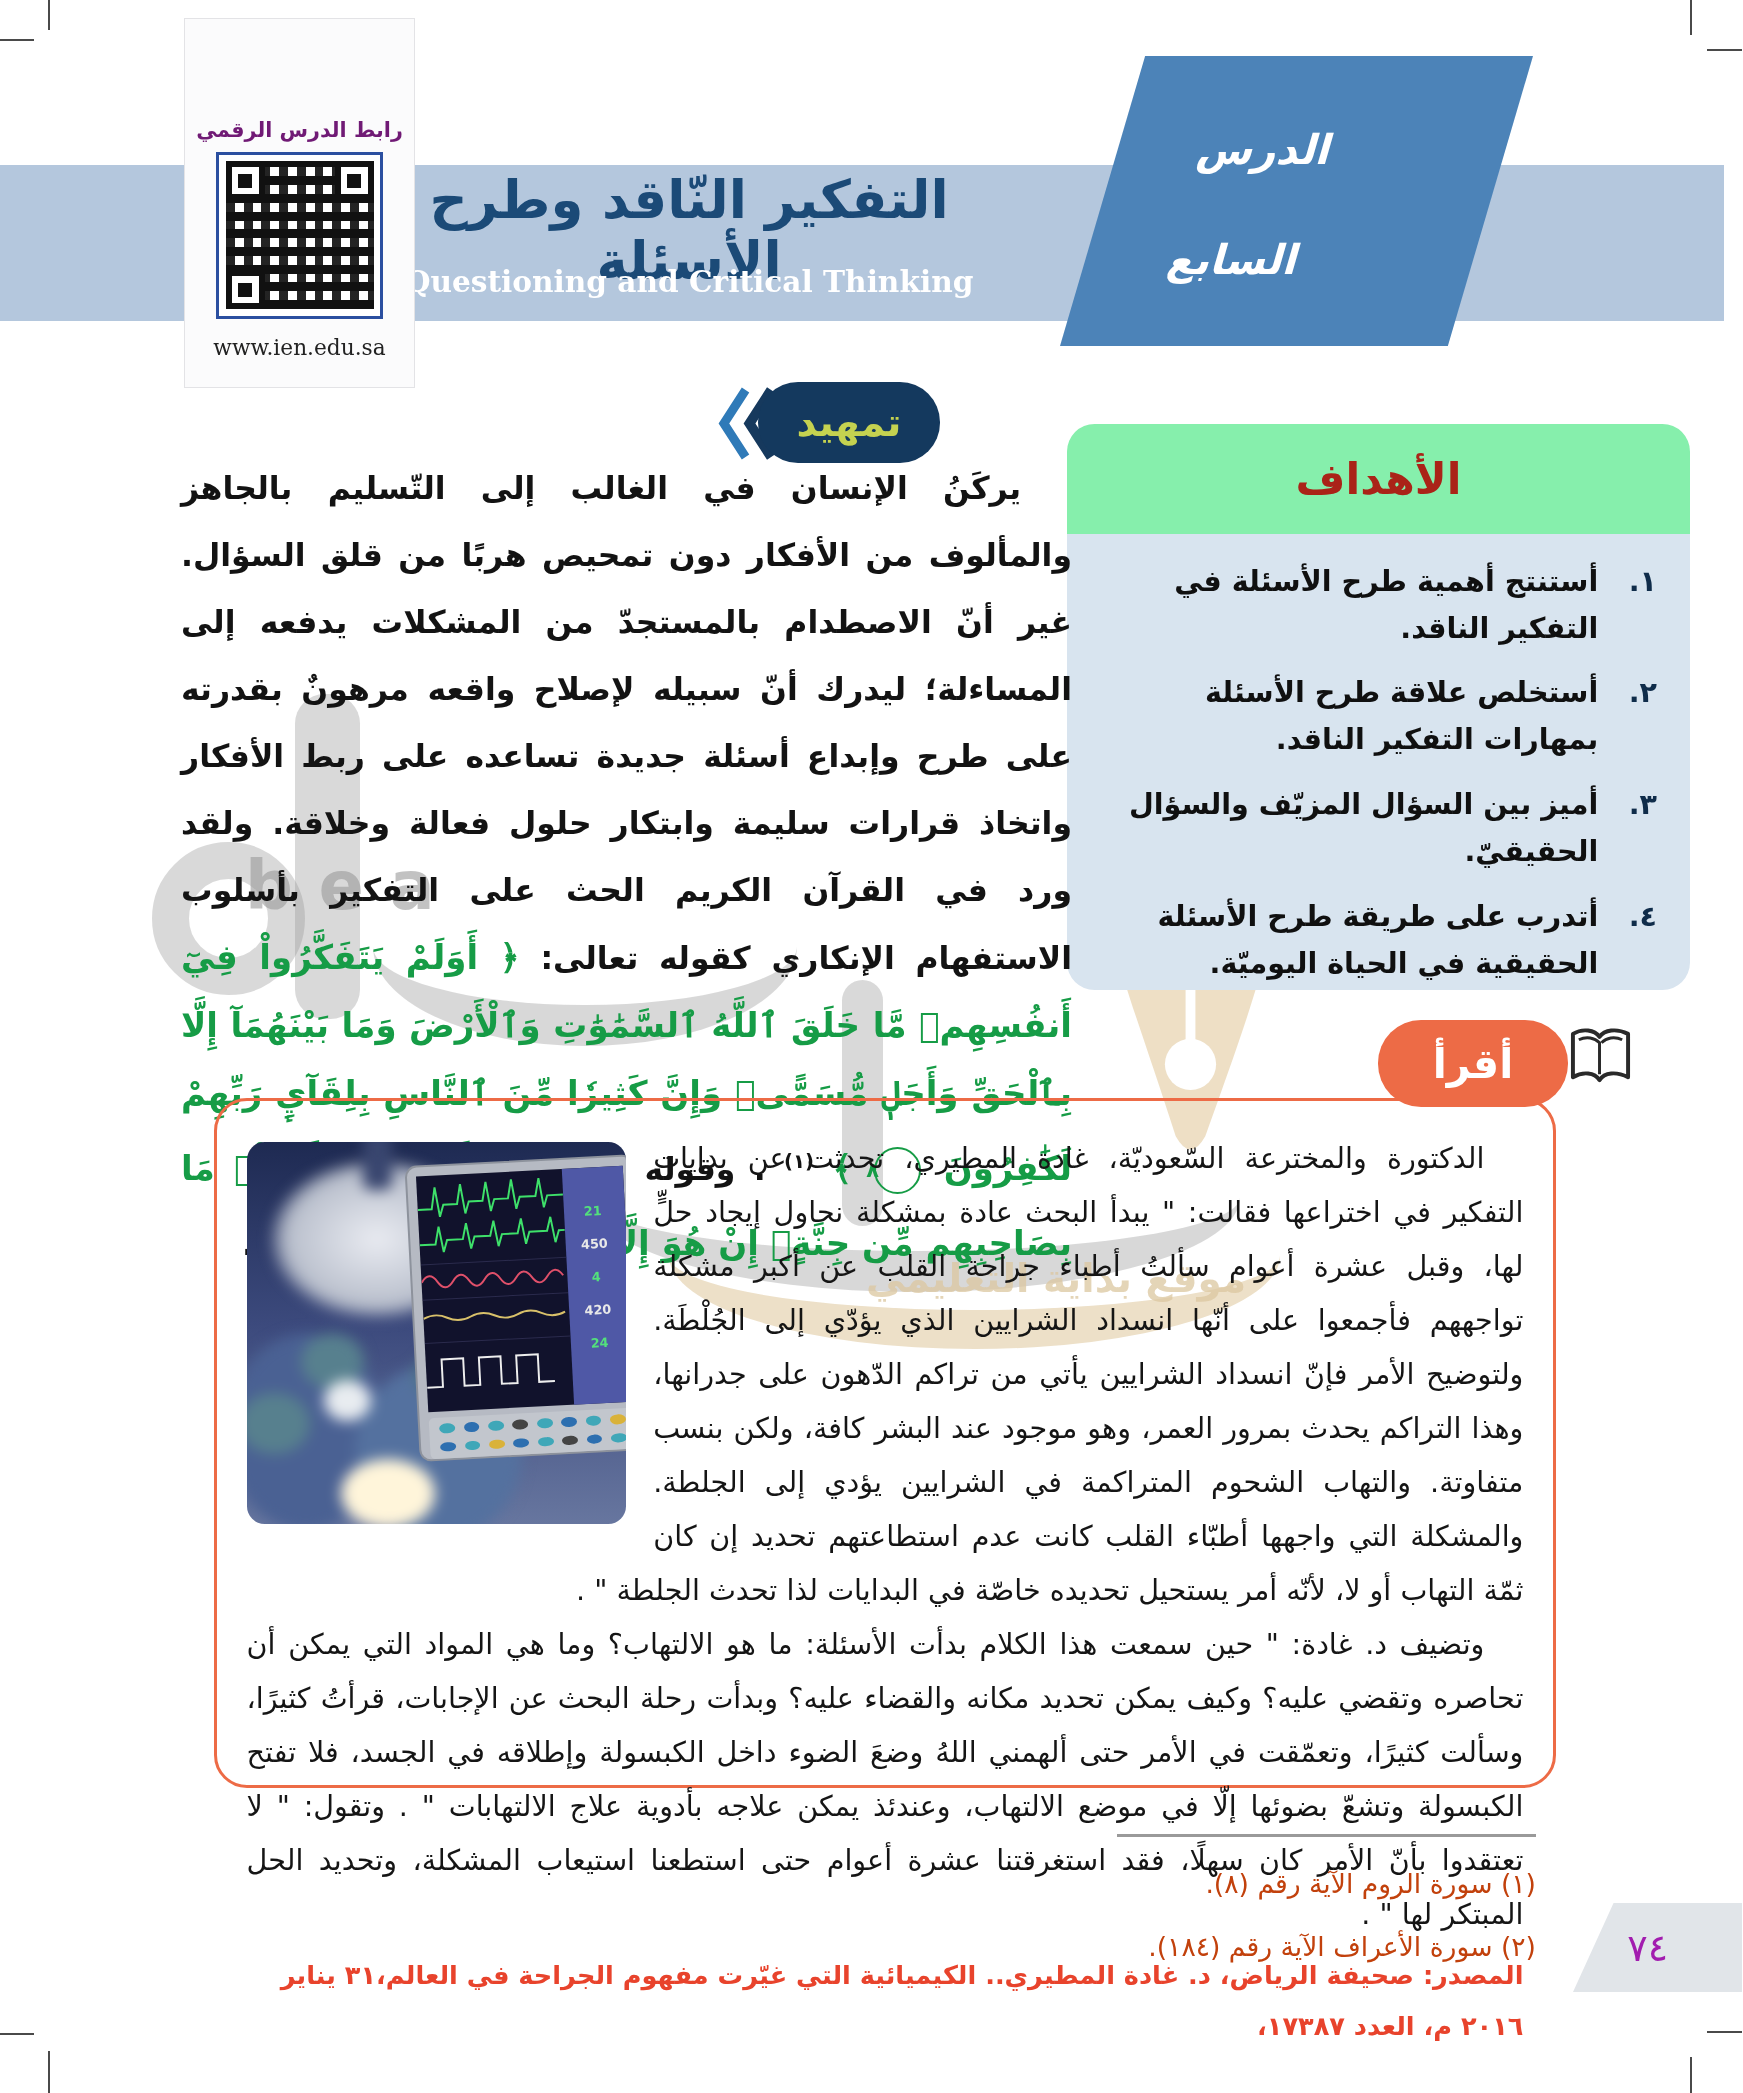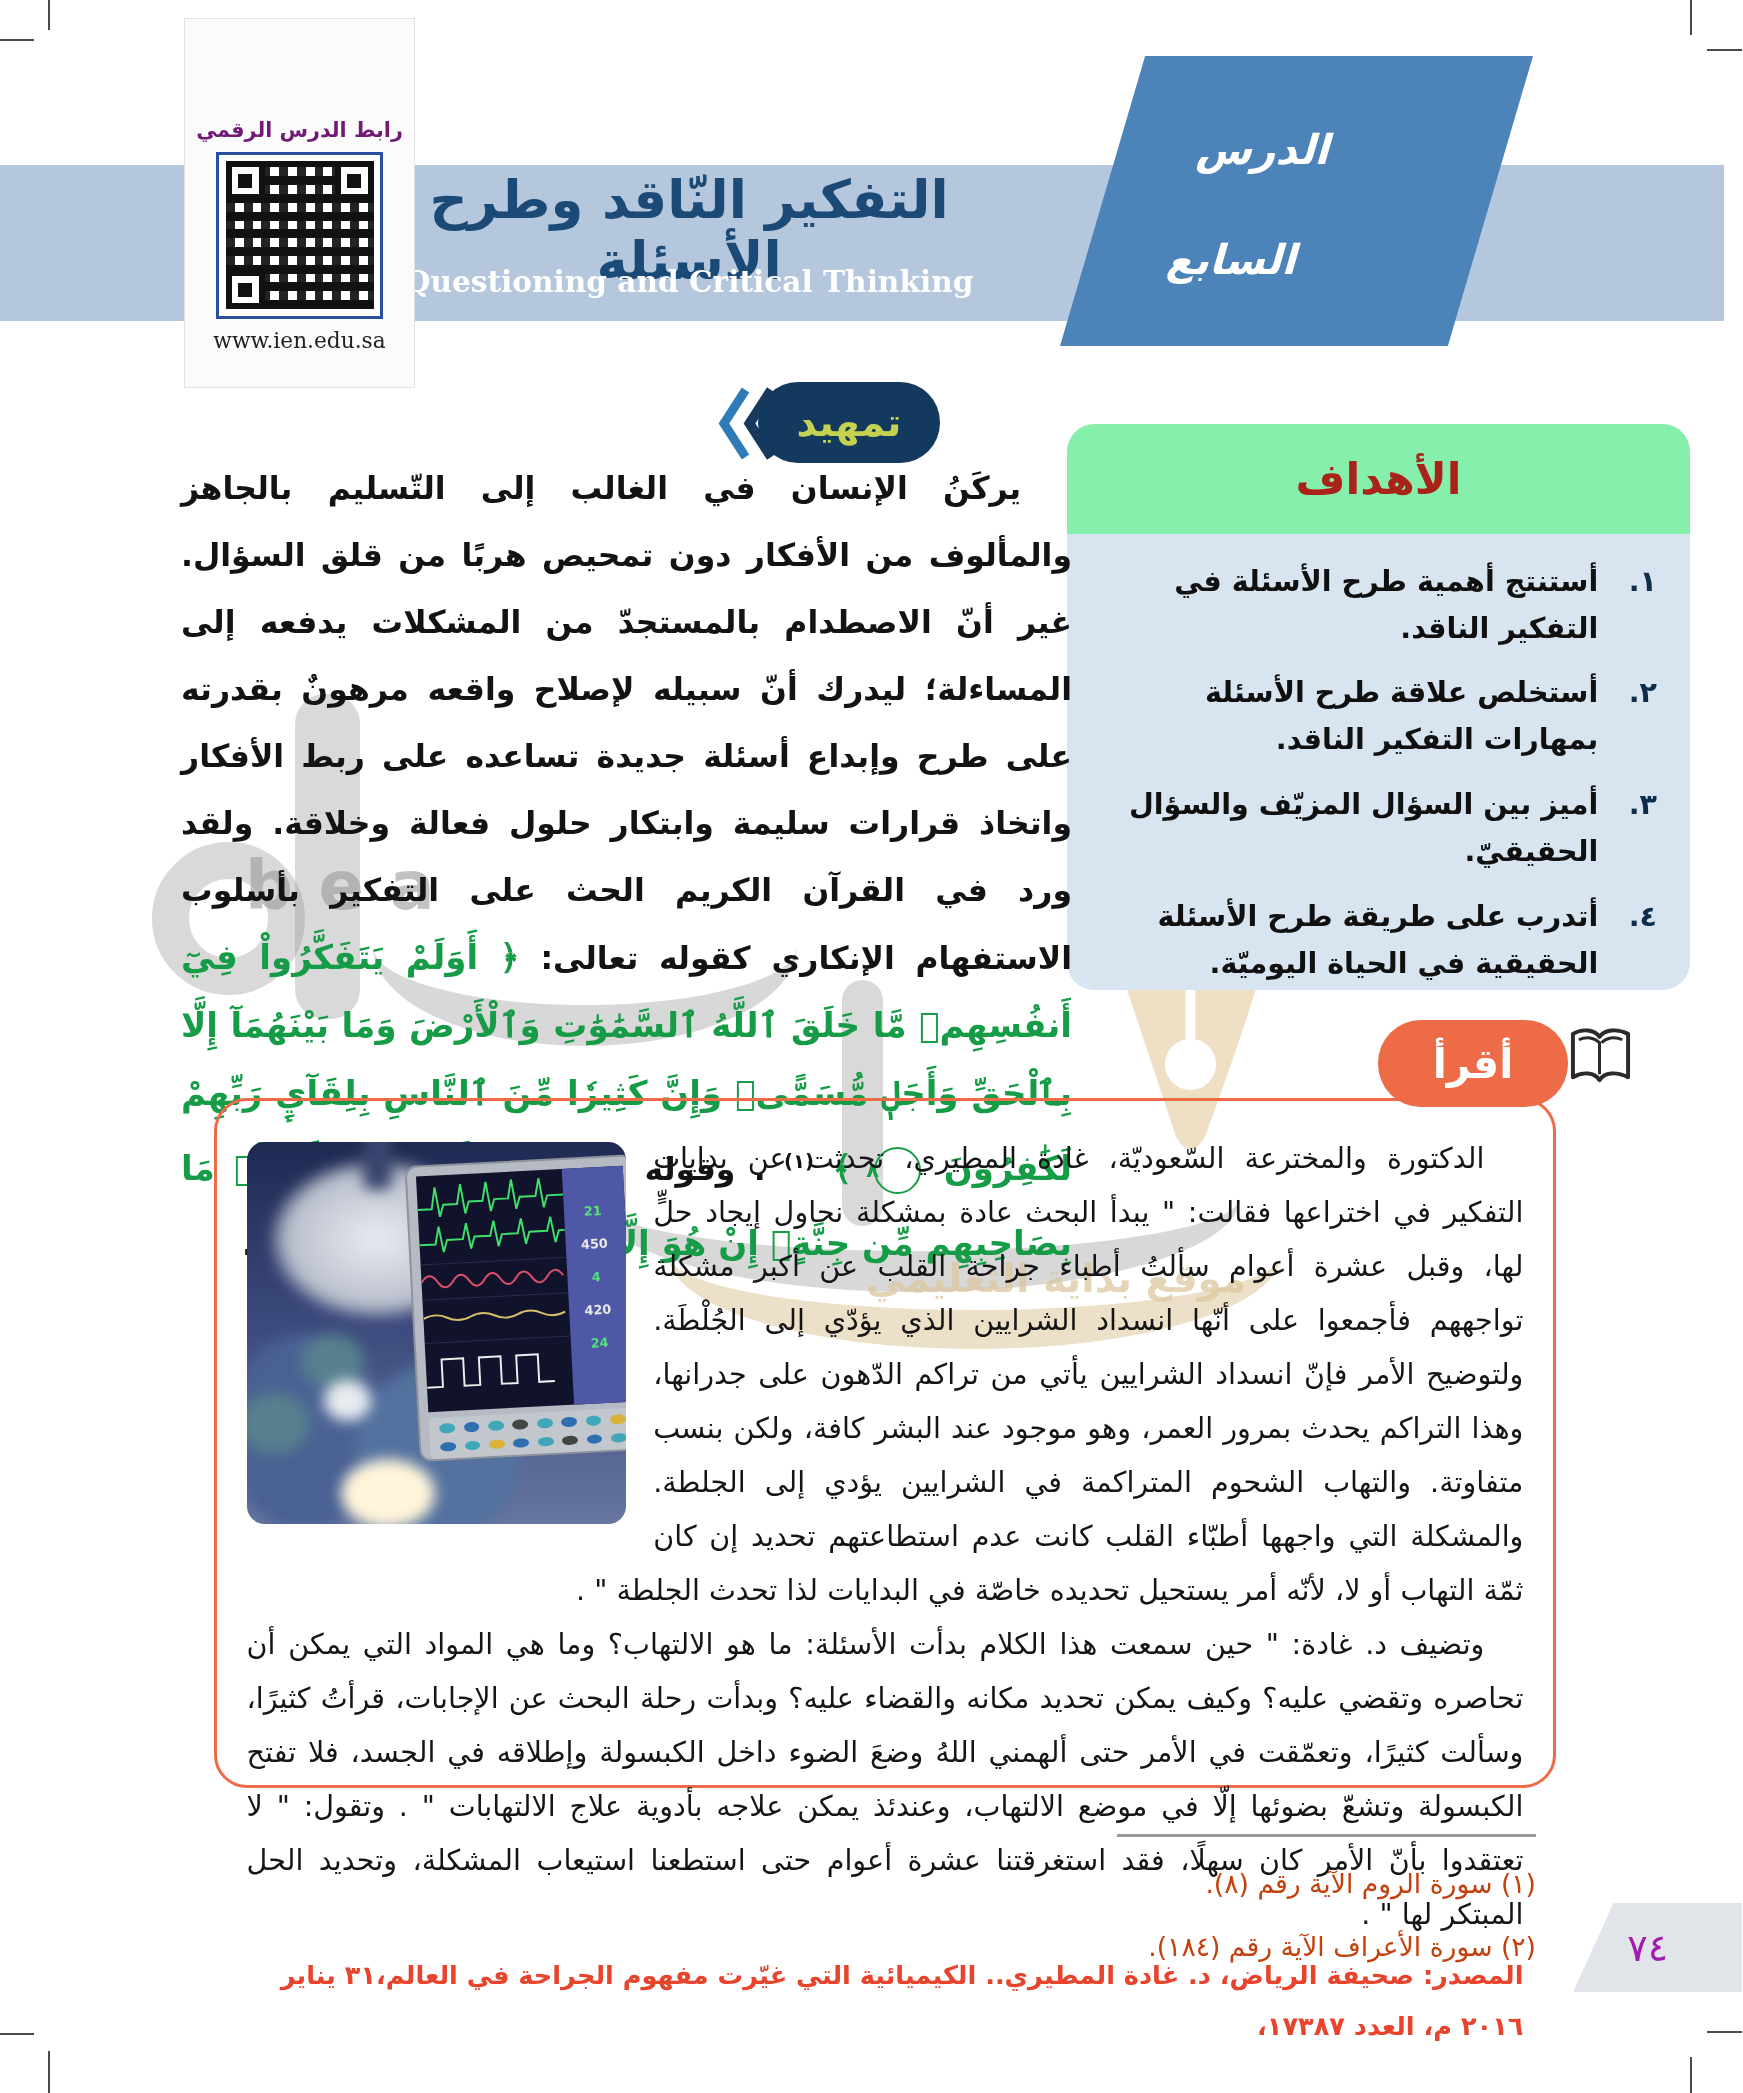--- a/index.html
+++ b/index.html
@@ -24,21 +24,21 @@
   #qr-label{margin-top:99px;color:#701a75;font-weight:bold;font-size:20.7px;}
   #qr-frame{margin-top:9.9px;width:148px;height:148px;border:3.9px solid #2b4fa0;background:#fff;
     padding:6.9px;position:relative;}
   #qr-pattern{width:100%;height:100%;
     background:
       repeating-linear-gradient(90deg,rgba(17,17,17,.92) 0 8.9px,transparent 8.9px 17.7px),
       repeating-linear-gradient(0deg,#111 0 8.9px,#ffffff 8.9px 17.7px);}
   .finder{position:absolute;width:39px;height:39px;background:#fff;border:6.9px solid #111;
     display:flex;align-items:center;justify-content:center;box-sizing:border-box;}
   .finder>div{width:13.8px;height:13.8px;background:#111;}
-  #qr-url{margin-top:9px;color:#222;font-size:21.7px;direction:ltr;
+  #qr-url{margin-top:16px;color:#222;font-size:21.7px;direction:ltr;
     font-family:"DejaVu Serif","Liberation Serif",serif;}
   
   .wm{position:absolute;pointer-events:none;}
   .wm-gray{background:#9b9b9b;opacity:.38;}
   .wm-ring{border:37px solid #9b9b9b;opacity:.38;border-radius:50%;background:transparent;}
   .wm-crescent{border-bottom:41px solid #9b9b9b;opacity:.38;border-radius:50%;background:transparent;}
   .wm-beige-crescent{border-bottom:39px solid #e7d6b6;opacity:.75;border-radius:50%;background:transparent;}
   .wm-text-latin{color:#9b9b9b;opacity:.6;font-size:67px;font-weight:bold;letter-spacing:25.6px;direction:ltr;}
   .wm-text-ar{color:#dcc7a0;opacity:.75;font-size:39px;font-weight:bold;}
   

